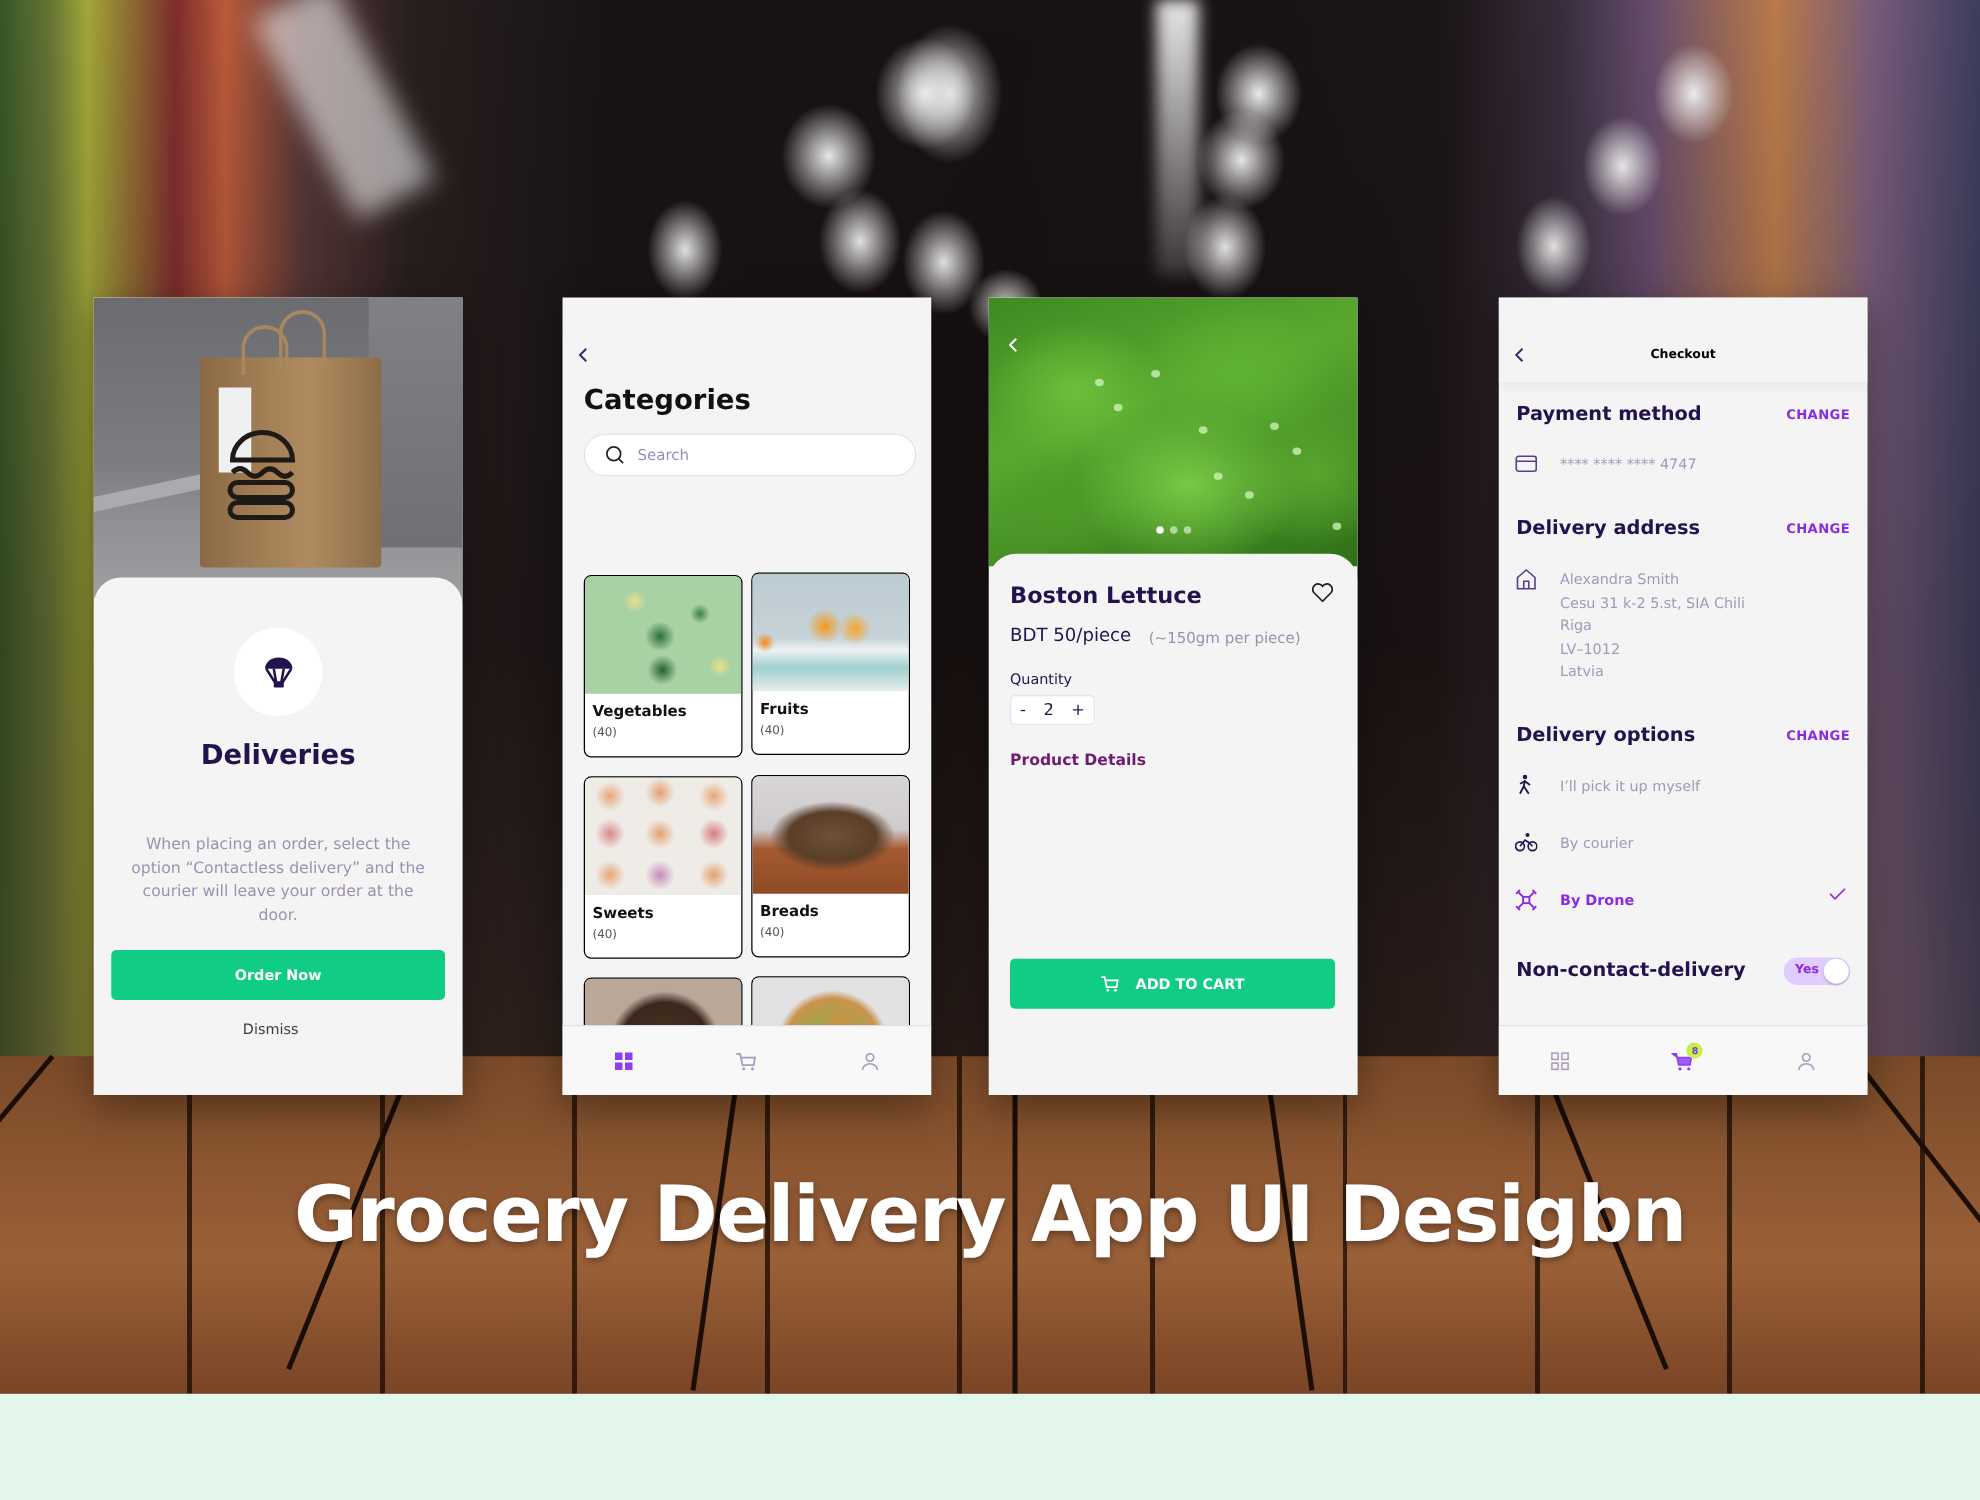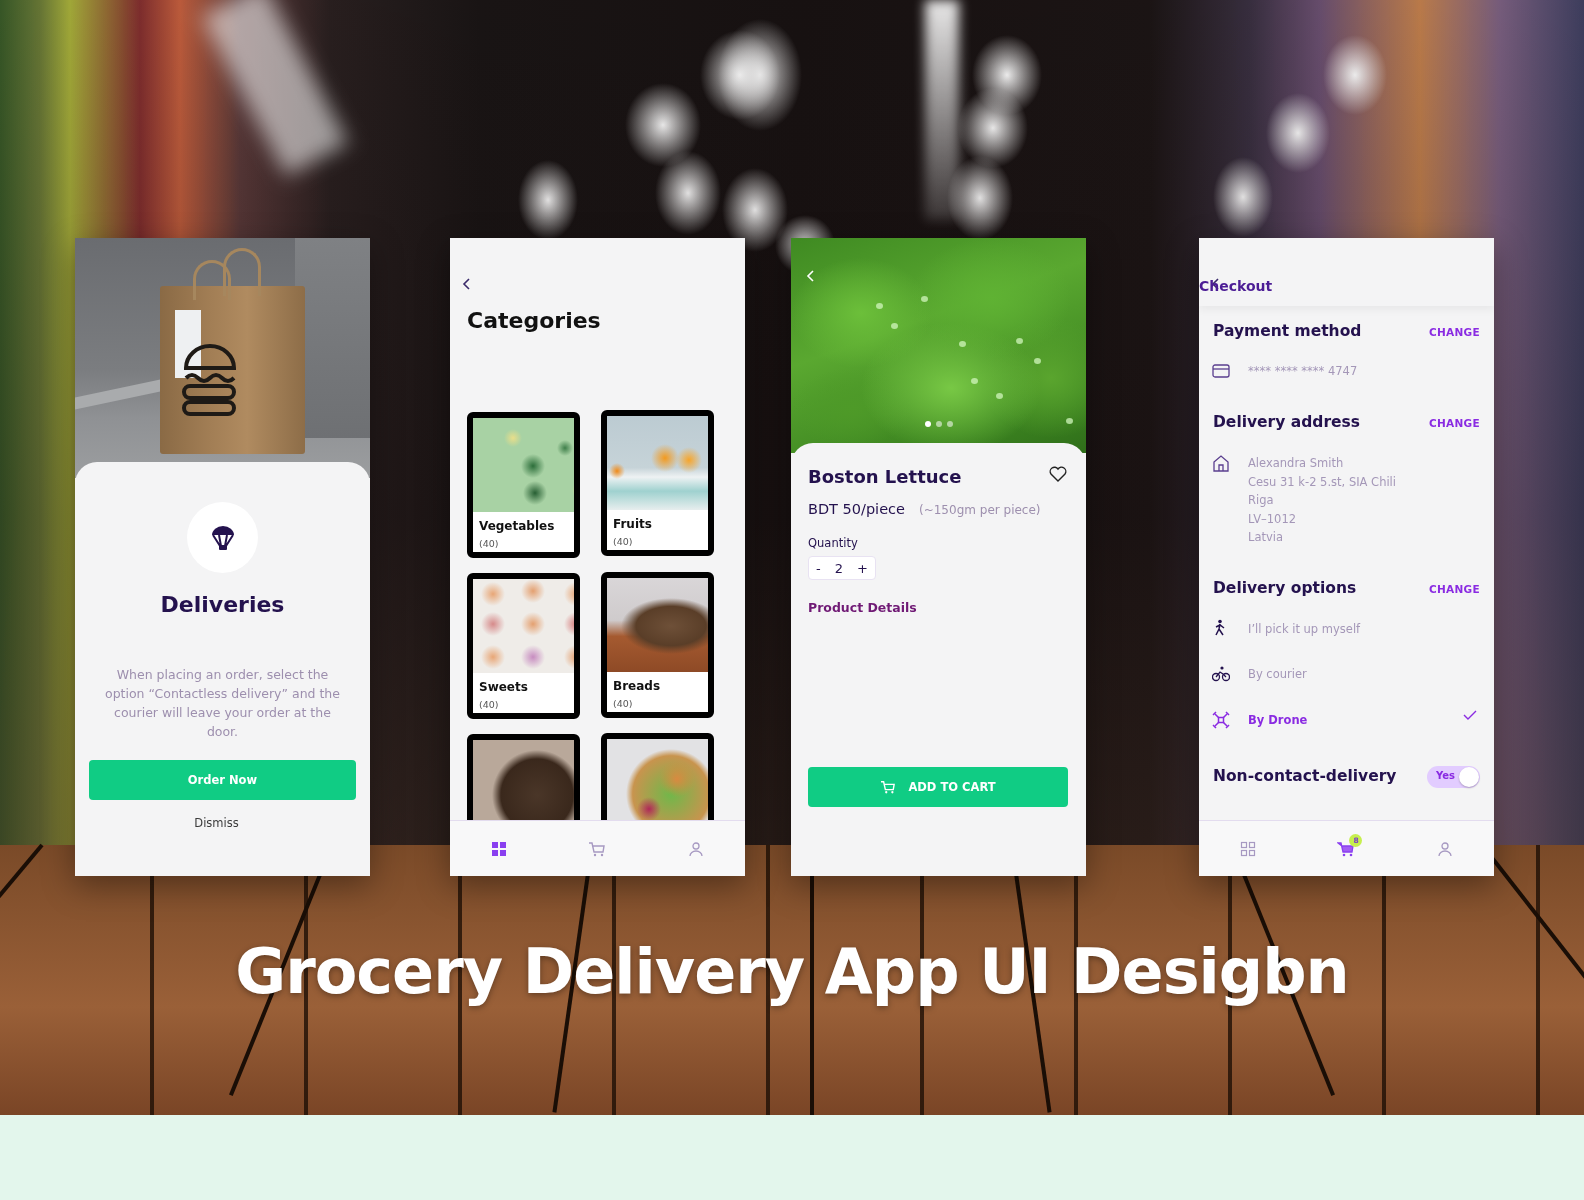--- a/index.html
+++ b/index.html
@@ -109,21 +109,21 @@
 
   
   .back-chev { position: absolute; font-size: 16px; color: #3a2a6a; }
   .cat-title { position: absolute; left: 17px; top: 70px; font-weight: bold; font-size: 22px; color: #111; }
   .search {
     position: absolute; left: 17px; top: 109px; width: 266px; height: 34px; background: #fff;
     border: 1px solid #e6dff2; border-radius: 18px; display: flex; align-items: center; padding-left: 16px;
   }
   .search .ph { margin-left: 10px; font-size: 12px; color: #9a8cc0; }
   .cat-card {
-    position: absolute; width: 113px; height: 146px; background: #fff; border: 6px solid #000000; border-radius: 6px; overflow: hidden;
+    position: absolute; width: 127px; height: 146px; background: #fff; border: 1px solid #000000; border-radius: 6px; overflow: hidden; margin-top: 48px;
   }
   .cat-img { width: 100%; height: 94px; }
   .cat-name { position: absolute; left: 6px; top: 101px; font-weight: bold; font-size: 12px; color: #111; }
   .cat-count { position: absolute; left: 6px; top: 120px; font-size: 9.5px; color: #555; }
   .bottom-nav {
     position: absolute; left: 0; bottom: 0; width: 295px; height: 56px; background: #f8f8f9;
     border-top: 1px solid #e3dcef; display: flex; justify-content: space-around; align-items: center;
   }
   .nav-item { width: 40px; height: 40px; display: flex; align-items: center; justify-content: center; position: relative; }
 
@@ -156,21 +156,21 @@
   }
   .pd-title { position: absolute; left: 17px; top: 362px; font-weight: bold; font-size: 12.5px; color: #701a75; }
   .pd-text { position: absolute; left: 17px; top: 390px; width: 265px; font-size: 9.6px; line-height: 15px; color: #9d8fae; }
   .cart-btn { left: 17px; top: 529px; width: 260px; height: 40px; gap: 12px; }
 
   
   .co-header {
     position: absolute; left: 0; top: 0; width: 295px; height: 68px; background: #f4f4f5;
     box-shadow: 0 4px 8px rgba(0,0,0,0.05);
   }
-  .co-title { position: absolute; left: 0; width: 295px; top: 40px; font-weight: bold; font-size: 14px; color: #4c1d95; }
+  .co-title { position: absolute; left: 0; width: 295px; top: 40px; text-align: center; font-weight: bold; font-size: 10px; color: #000000; }
   .sec-title { position: absolute; left: 14px; font-weight: bold; font-size: 15.5px; color: #24124e; }
   .change { position: absolute; right: 14px; font-weight: bold; font-size: 10.5px; color: #8a2be2; letter-spacing: 0.3px; text-align: right; }
   .co-text { position: absolute; left: 49px; font-size: 11.5px; color: #a497b8; line-height: 18.5px; }
   .co-icon { position: absolute; left: 13px; }
   .opt-selected { color: #8a2be2; font-weight: bold; }
   .check { position: absolute; left: 264px; top: 472px; }
   .toggle {
     position: absolute; left: 228px; top: 528px; width: 53px; height: 22px; border-radius: 11px; background: #e2ccff;
   }
   .toggle .lbl { position: absolute; left: 9px; top: 4px; font-size: 10px; font-weight: bold; color: #8a2be2; }
@@ -230,20 +230,27 @@
   <div class="dismiss">Dismiss</div>
 </div>
 
 <div class="phone p2">
   <div class="back-chev" style="left:12px;top:38px;">
     <svg width="10" height="14" viewBox="0 0 10 14">
         <path d="M7 2 L2 7 L7 12" fill="none" stroke="#3a2a6a" stroke-width="1.6"></path>
       </svg>
   </div>
   <div class="cat-title">Categories</div>
+  <div class="search">
+    <svg width="16" height="16" viewBox="0 0 16 16">
+      <circle cx="7" cy="7" r="5.5" fill="none" stroke="#222" stroke-width="1.4"></circle>
+      <path d="M11 11 L14.5 14.5" stroke="#222" stroke-width="1.4"></path>
+    </svg>
+    <span class="ph">Search</span>
+  </div>
 
   <div class="cat-card" style="left:17px;top:174px;">
     <div class="cat-img" style="background:
       radial-gradient(circle 12px at 60px 48px,#2c6e3a,rgba(0,0,0,0) 100%),
       radial-gradient(circle 12px at 62px 75px,#275f33,rgba(0,0,0,0) 100%),
       radial-gradient(circle 9px at 40px 20px,#e9de8a,rgba(0,0,0,0) 100%),
       radial-gradient(circle 9px at 108px 72px,#e9de8a,rgba(0,0,0,0) 100%),
       radial-gradient(circle 8px at 92px 30px,#3f7f4a,rgba(0,0,0,0) 100%),
       #a8d2a4;"></div>
     <div class="cat-name">Vegetables</div>

